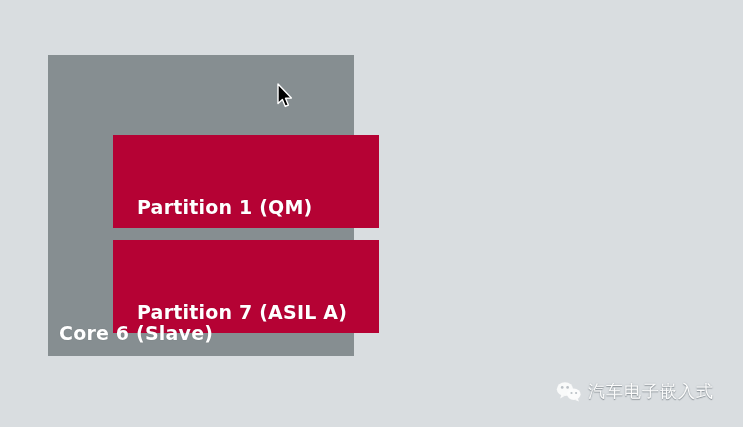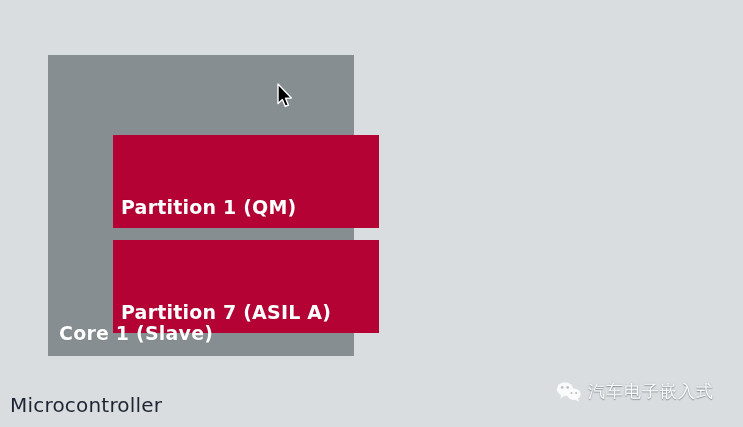--- a/index.html
+++ b/index.html
@@ -44,21 +44,21 @@
     box-sizing: border-box;
     display: flex;
     align-items: flex-end;
   }
   .partition-label {
     color: #ffffff;
     font-size: 19px;
     font-weight: 700;
     letter-spacing: 0.2px;
     white-space: nowrap;
-    padding: 0 0 10px 8px;
+    padding: 0 0 10px 24px;
     text-shadow: 0 0 1px rgba(0,0,0,0.2);
   }
 
   #partition-1 { left: 65px;  top: 80px;  width: 266px; height: 93px; }
   #partition-2 { left: 65px;  top: 185px; width: 266px; height: 93px; }
 
   
   #microcontroller-label {
     position: absolute;
     left: 10px;
@@ -110,27 +110,26 @@
   <div class="core-box" id="core-1">
 
     <div class="partition-box" id="partition-1">
       <span class="partition-label">Partition 1 (QM)</span>
     </div>
 
     <div class="partition-box" id="partition-2">
       <span class="partition-label">Partition 7 (ASIL A)</span>
     </div>
 
-    <span class="core-label">Core 1 (Slave)</span>
+    <span class="core-label">Core 6 (Slave)</span>
   </div>
 
   
 
   
-  <div id="microcontroller-label">Microcontroller</div>
 
   
   <div id="watermark">
     <span>
       <svg id="wechat-icon" width="26" height="22" viewBox="0 0 26 22" xmlns="http://www.w3.org/2000/svg">
         <g fill="#ffffff" opacity="0.9">
           <ellipse cx="9" cy="8.2" rx="8.2" ry="6.9"></ellipse>
           <polygon points="5.5,13.2 4.2,17.6 8.6,15.0"></polygon>
         </g>
         <g fill="#b9bfc4">

